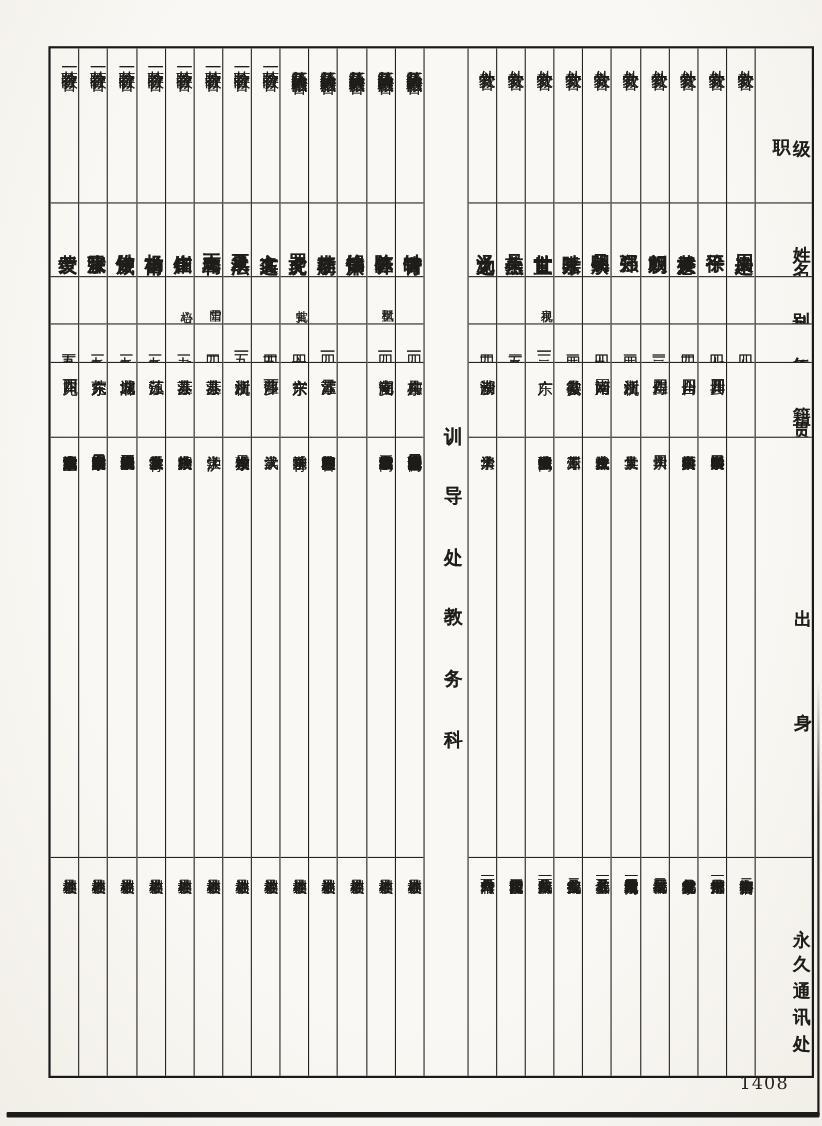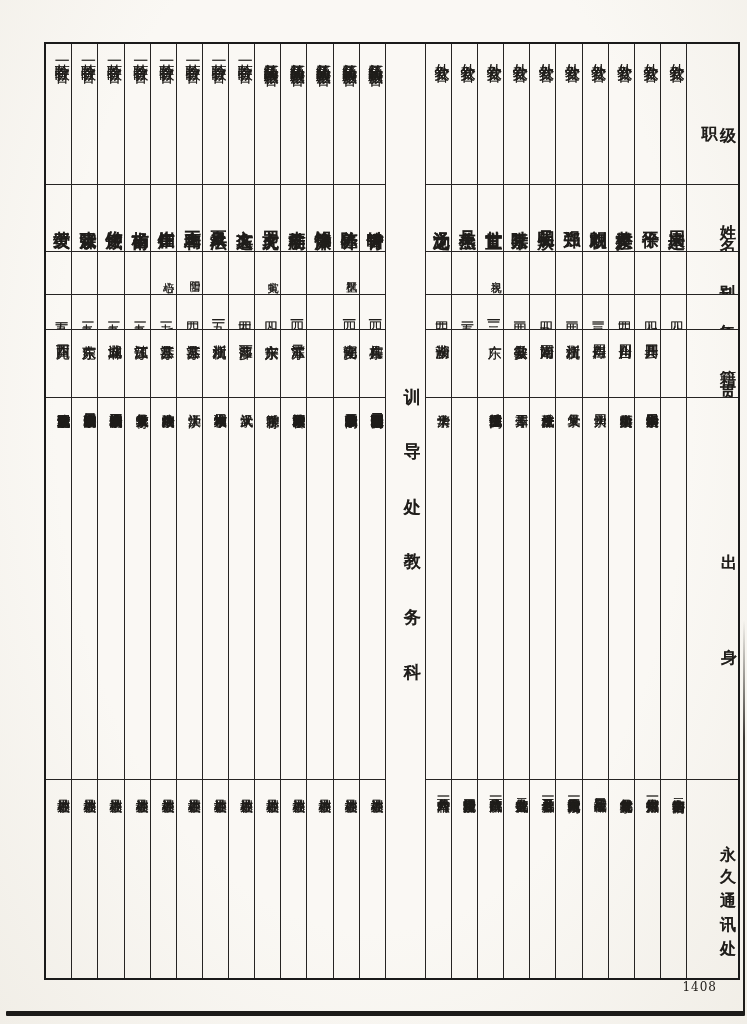--- a/index.html
+++ b/index.html
@@ -59,21 +59,21 @@
   .h-origin{letter-spacing:95px;padding-top:95px;}
   .h-addr  {letter-spacing:24px;padding-top:24px;}
   
   .dividercol .cell{
     height:100%;font-size:17px;font-weight:600;text-align:center;
     letter-spacing:55px;padding-top:55px;
   }
   .page-number{
     position:absolute;right:30px;bottom:30px;
     font-family:"DejaVu Serif","Liberation Serif",serif;
-    font-size:12px;letter-spacing:1px;color:#24211d;
+    font-size:16px;letter-spacing:1px;color:#24211d;
   }
   .scan-bottom-line{
     position:absolute;left:6px;right:2px;bottom:8px;height:5px;
     background:#1c1b19;border-radius:1px;
   }
   .scan-edge-line{
     position:absolute;right:2px;top:620px;bottom:10px;width:2px;
     background:linear-gradient(#00000000,#3a3733 30%,#1c1b19);
   }
 </style>

